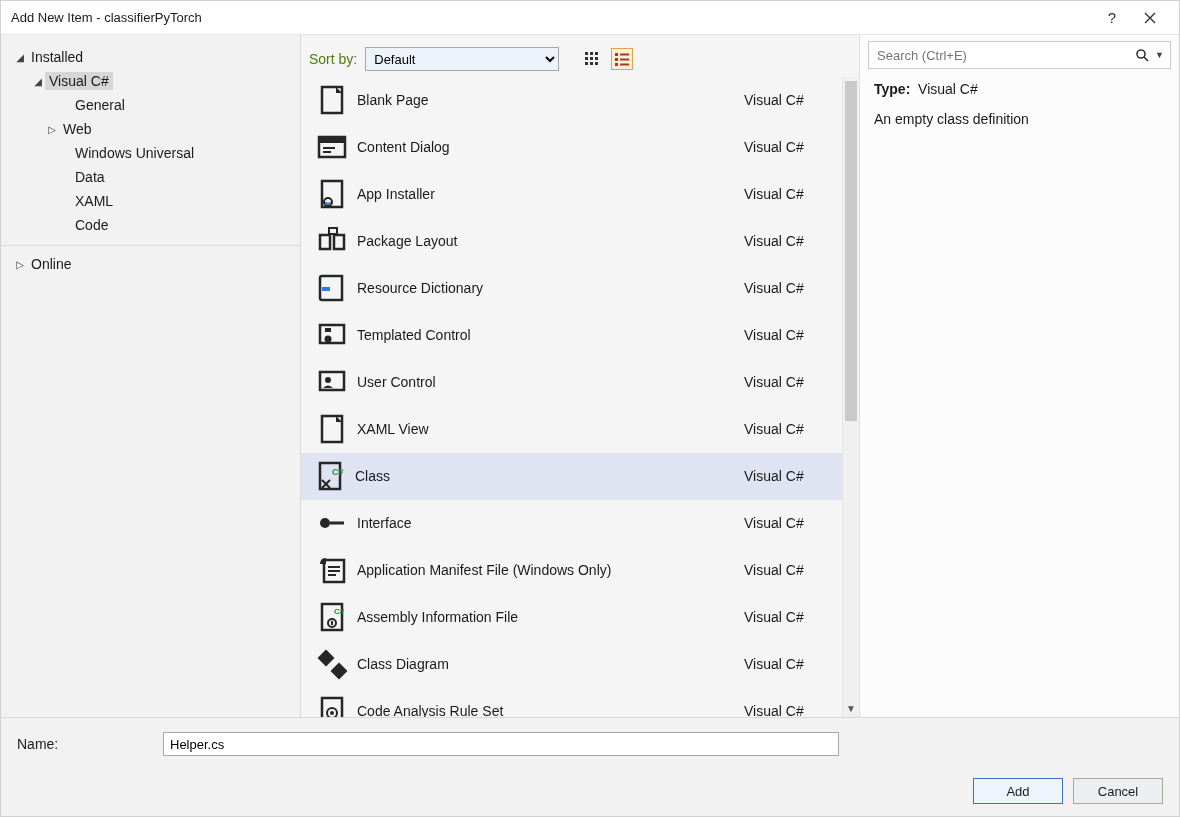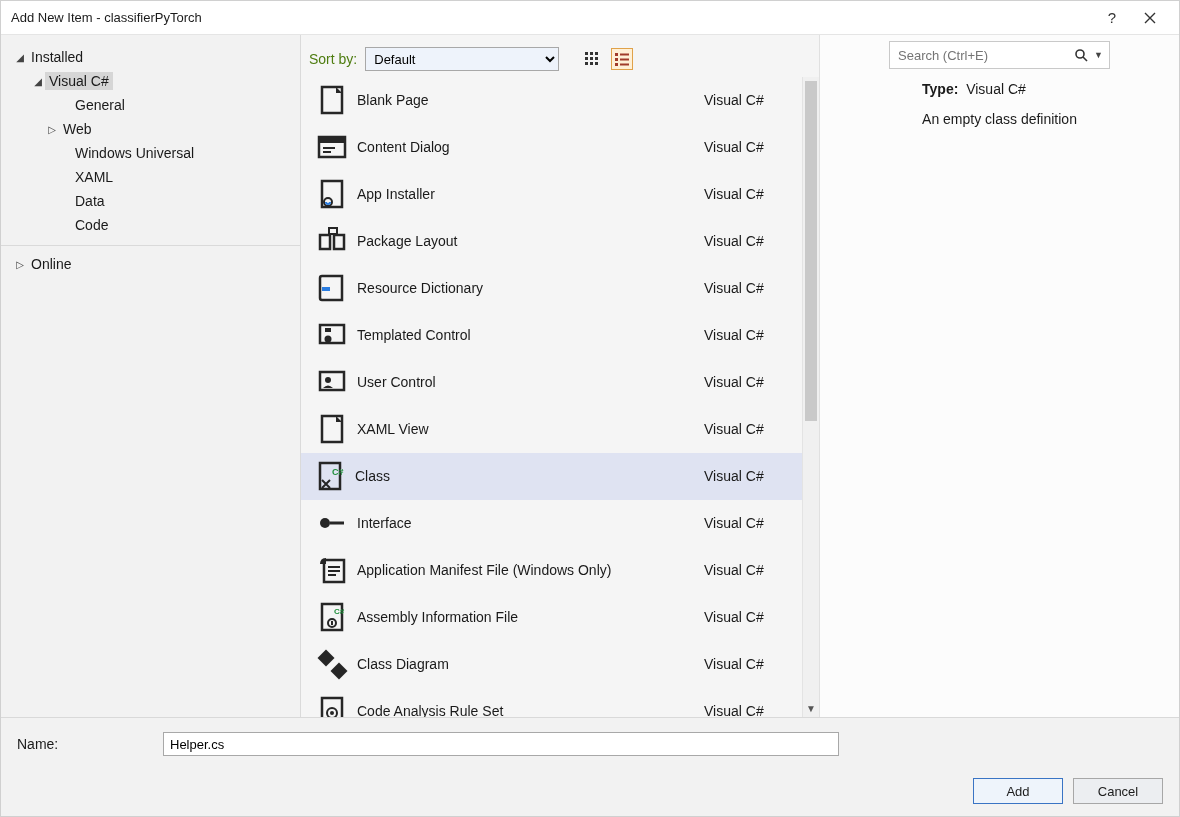--- a/index.html
+++ b/index.html
@@ -141,24 +141,24 @@
   .item.selected { background: #dfe3f2; padding-left: 12px; }
   .item .icon {
     width: 34px; height: 34px;
     display:flex; align-items:center; justify-content:center;
   }
   .item .name { flex: 1; font-size: 14px; color: #1a1a1a; }
   .item .lang { font-size: 14px; color: #1a1a1a; width: 84px; text-align: left; }
 
   
   .details {
-    width: 360px;
+    width: 320px;
     background: #fcfcfc;
     border-left: 1px solid #e0e0e0;
-    display:flex; flex-direction:column;align-items:center;
+    display:flex; flex-direction:column;
   }
   .details .search {
     margin: 6px 8px 8px 8px;
     height: 28px;
     border: 1px solid #c9c9c9;
     background: #fff;
     display: flex; align-items: center;
     padding: 0 6px 0 8px;
   }
   .details .search input {
@@ -229,25 +229,25 @@
       <div class="tree-item indent2" style="padding-left:36px;">
         <span class="tw">▷</span>
         <span class="lbl">Web</span>
       </div>
       <div class="tree-item indent2">
         <span class="tw"></span>
         <span class="lbl">Windows Universal</span>
       </div>
       <div class="tree-item indent2">
         <span class="tw"></span>
-        <span class="lbl">XAML</span>
+        <span class="lbl">Data</span>
       </div>
       <div class="tree-item indent2">
         <span class="tw"></span>
-        <span class="lbl">Data</span>
+        <span class="lbl">XAML</span>
       </div>
       <div class="tree-item indent2">
         <span class="tw"></span>
         <span class="lbl">Code</span>
       </div>
     </div>
     <div class="tree tree-bottom" style="margin-top:8px;">
       <div class="tree-item indent0">
         <span class="tw">▷</span>
         <span class="lbl">Online</span>

